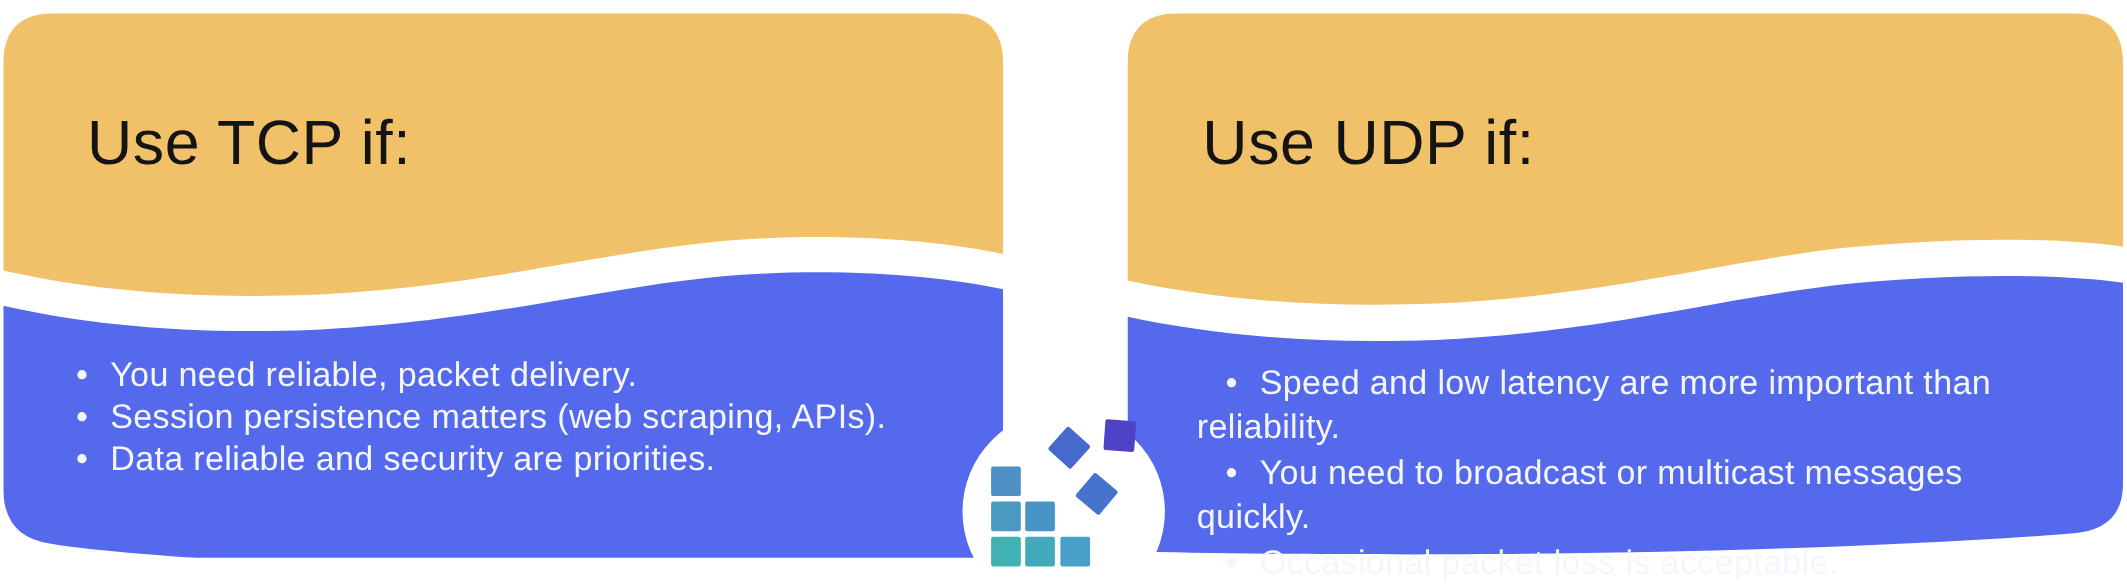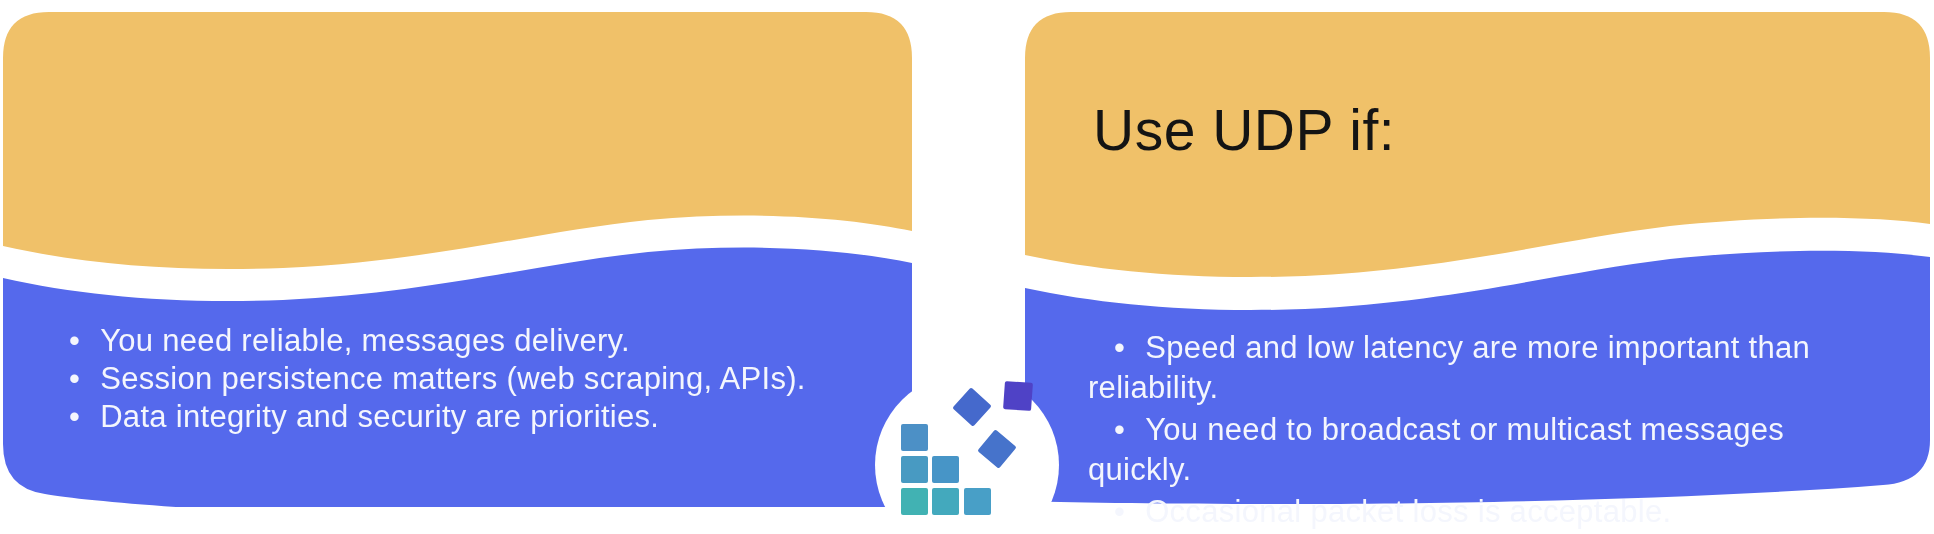--- a/index.html
+++ b/index.html
@@ -67,24 +67,25 @@
            L 46 0 Q 0 0, 0 46 Z"></path>
       <path class="blue-path" d="M 0 266
            C 80 284, 170 292, 280 288
            C 430 281, 530 252, 645 240
            C 750 230, 848 238, 909 251
            L 909 455 Q 909 502, 862 502
            C 690 509, 470 510, 290 502
            C 170 496, 75 488, 42 482
            Q 0 476, 0 432 Z"></path>
     </svg>
+    <div class="card-title">Use TCP if:</div>
     <div class="bullet-list">
-      <p class="bullet-item"><span class="bullet">•</span><span>You need reliable, messages delivery.</span></p>
+      <p class="bullet-item"><span class="bullet">•</span><span>You need reliable, packet delivery.</span></p>
       <p class="bullet-item"><span class="bullet">•</span><span>Session persistence matters (web scraping, APIs).</span></p>
-      <p class="bullet-item"><span class="bullet">•</span><span>Data integrity and security are priorities.</span></p>
+      <p class="bullet-item"><span class="bullet">•</span><span>Data reliable and security are priorities.</span></p>
     </div>
   </div>
 
   <div class="card card-right">
     <svg width="905" height="493" viewBox="0 0 905 493" aria-hidden="true">
       <path class="orange-path" d="M 0 243
            C 80 260, 170 268, 280 264
            C 430 257, 530 228, 645 214
            C 750 203, 845 204, 905 212
            L 905 46 Q 905 0, 859 0

